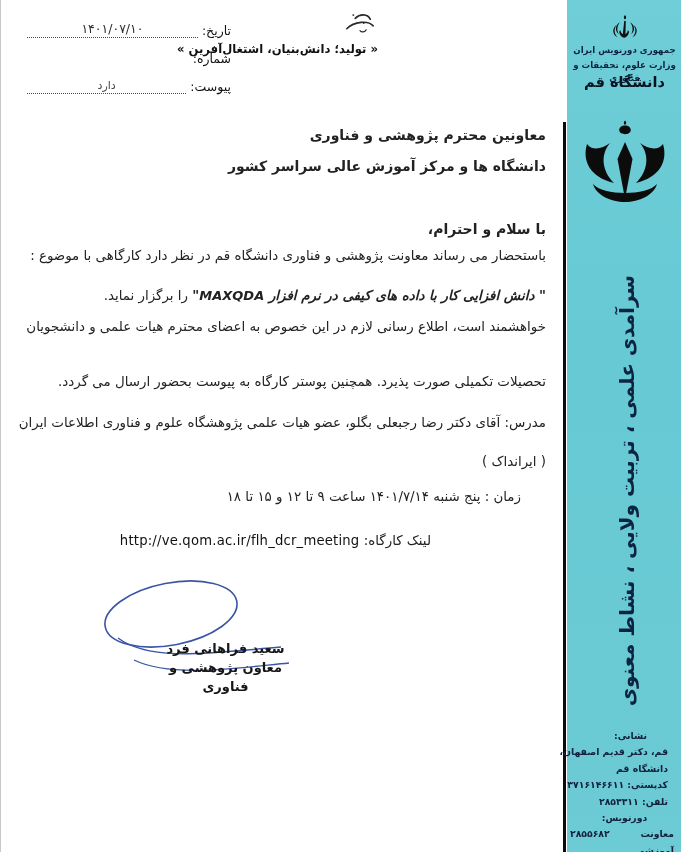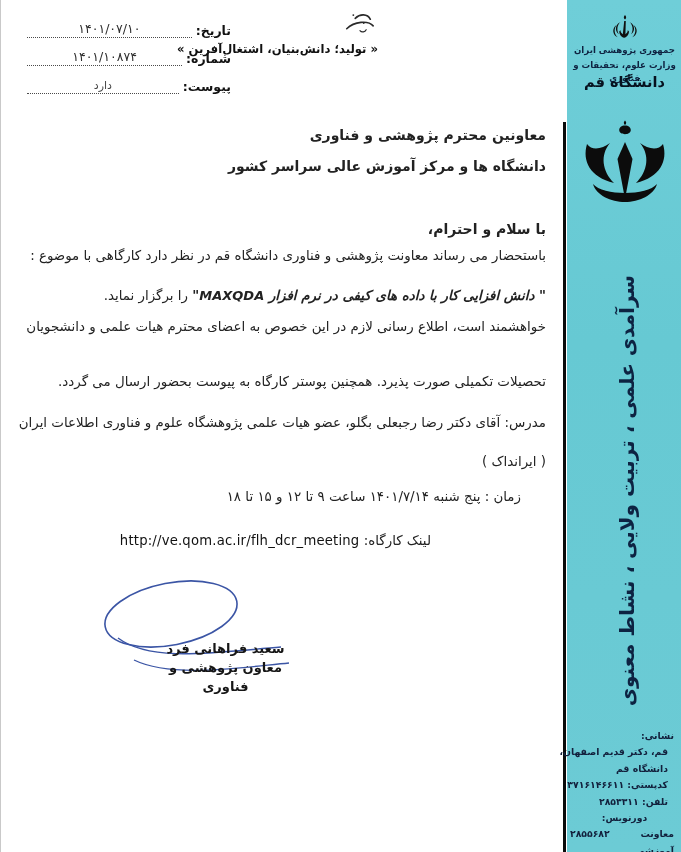--- a/index.html
+++ b/index.html
@@ -12,27 +12,27 @@
   .band-divider{position:absolute;left:562px;top:122px;width:3px;height:730px;background:#0b0b0b;}
   .band .center{position:absolute;width:100%;text-align:center;}
   .band-line{color:#0e2240;font-weight:bold;font-size:8.6px;line-height:13px;}
   .band-univ{color:#06121f;font-weight:bold;font-size:14.5px;}
   .v-motto{position:absolute;left:-100px;top:423px;width:330px;height:34px;
            transform:rotate(-90deg);text-align:center;white-space:nowrap;
            direction:rtl;font-weight:bold;font-size:20px;color:#0d2342;}
   .addr{position:absolute;left:0;top:728px;width:115px;direction:rtl;color:#12203c;
         font-weight:bold;font-size:9.3px;line-height:16.4px;}
   .addr .a-line{padding:0 14px 0 3px;text-align:right;white-space:nowrap;}
-  .addr .a-label{padding-left:3px;padding-right:8px;}
+  .addr .a-label{padding-left:3px;padding-right:35px;}
   .addr .a-center{text-align:center;padding:0 4px;}
   .addr .fax-row{display:flex;justify-content:space-between;padding:0 8px 0 3px;}
   
   .meta{position:absolute;left:26px;top:10px;width:204px;direction:rtl;}
   .meta-row{display:flex;align-items:flex-end;height:28px;}
-  .meta-label{font-weight:bold;font-size:12.5px;color:#121212;padding-left:4px;white-space:nowrap;}
+  .meta-label{font-weight:normal;font-size:12.5px;color:#121212;padding-left:4px;white-space:nowrap;}
   .dotline{flex:1;position:relative;height:22px;border-bottom:1.6px dotted #4a4a4a;}
   .meta-value{position:absolute;bottom:1px;width:100%;text-align:center;
               font-size:12.5px;color:#2e2e2e;white-space:nowrap;margin-top:8px;}
   .meta-value.small{font-size:11px;color:#474747;}
   
   .besmele{position:absolute;left:341px;top:10px;}
   .slogan{position:absolute;left:232px;top:42px;width:145px;text-align:center;
           font-weight:bold;font-size:11.6px;color:#101010;white-space:nowrap;direction:rtl;}
   
   .content{position:absolute;left:28px;top:0;width:517px;height:852px;direction:rtl;}
@@ -53,23 +53,20 @@
 
   <div class="meta">
     <div class="meta-row">
       <span class="meta-label">تاریخ:</span>
       <span class="dotline">
         <span class="meta-value">۱۴۰۱/۰۷/۱۰</span>
       </span>
     </div>
     <div class="meta-row">
       <span class="meta-label">شماره:</span>
-      <span class="dotline">
-        <span class="meta-value">۱۴۰۱/۱۰۸۷۴</span>
-      </span>
     </div>
     <div class="meta-row">
       <span class="meta-label">پیوست:</span>
       <span class="dotline">
         <span class="meta-value small">دارد</span>
       </span>
     </div>
   </div>
 
   <div class="besmele">
@@ -120,21 +117,21 @@
       <svg width="28" height="28" viewBox="0 0 32 32" fill="#101010">
         <path d="M16 1.2 c-1.8 1.8 -1.8 3.6 0 5.2 c1.8 -1.6 1.8 -3.4 0 -5.2 z"></path>
         <path d="M15.1 8 h1.8 l-0.4 15 c1.8 -1 2.6 -2.6 2.6 -4.4 l1.4 1 c0.2 3.8 -2.4 6.4 -5.5 7.6 c-3.1 -1.2 -5.7 -3.8 -5.5 -7.6 l1.4 -1 c0 1.8 0.8 3.4 2.6 4.4 z"></path>
         <path d="M10.6 9.4 c-3.6 3 -4.4 9.4 -1.6 13.6 c-4.6 -3 -4.8 -10.8 1.6 -13.6 z"></path>
         <path d="M21.4 9.4 c3.6 3 4.4 9.4 1.6 13.6 c4.6 -3 4.8 -10.8 -1.6 -13.6 z"></path>
         <path d="M6.4 12.6 c-3.4 4 -2.8 10.6 1.2 14 c-6 -2.4 -6.8 -10.4 -1.2 -14 z"></path>
         <path d="M25.6 12.6 c3.4 4 2.8 10.6 -1.2 14 c6 -2.4 6.8 -10.4 1.2 -14 z"></path>
       </svg>
     </div>
 
-    <div class="center band-line" style="top:44px;">جمهوری پژوهشی ایران</div>
+    <div class="center band-line" style="top:44px;">جمهوری دورنویس ایران</div>
     <div class="center band-line" style="top:59px;">وزارت علوم، تحقیقات و فناوری</div>
     <div class="center band-univ" style="top:74px;">دانشگاه قم</div>
 
     <div class="center" style="top:120px;">
       <svg width="90" height="86" viewBox="0 0 90 86" fill="#0c0c0c">
         <path d="M45 0.5 c-1.6 1.6 -1.6 3.2 0 4.6 c1.6 -1.4 1.6 -3 0 -4.6 z"></path>
         <path d="M45 5.4 c-3.4 0 -5.8 2 -5.8 4.6 c0 2.4 2.6 4.2 5.8 4.2 c3.2 0 5.8 -1.8 5.8 -4.2 c0 -2.6 -2.4 -4.6 -5.8 -4.6 z m0 1.6 c-1.2 1.4 -1.2 4 0 5.6 c1.2 -1.6 1.2 -4.2 0 -5.6 z"></path>
         <path d="M7 24 c-5 17 3 33 27 39 c-12 -12 -14 -28 -4 -40 c-8 6 -18 8 -23 1 z"></path>
         <path d="M83 24 c5 17 -3 33 -27 39 c12 -12 14 -28 4 -40 c8 6 18 8 23 1 z"></path>
         <path d="M45 22 l7.5 17 l-7.5 40 l-7.5 -40 z"></path>

